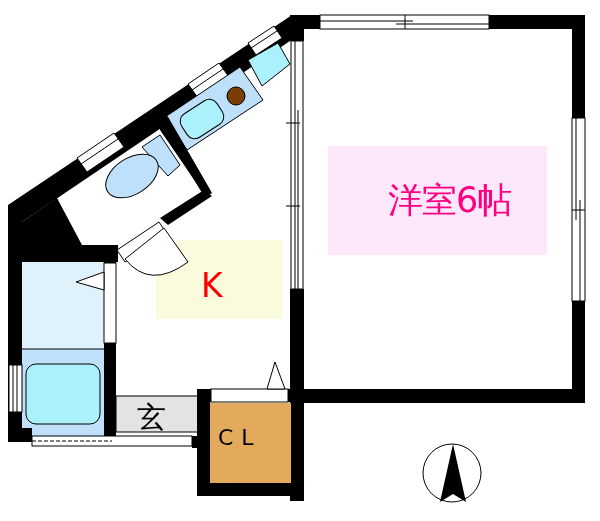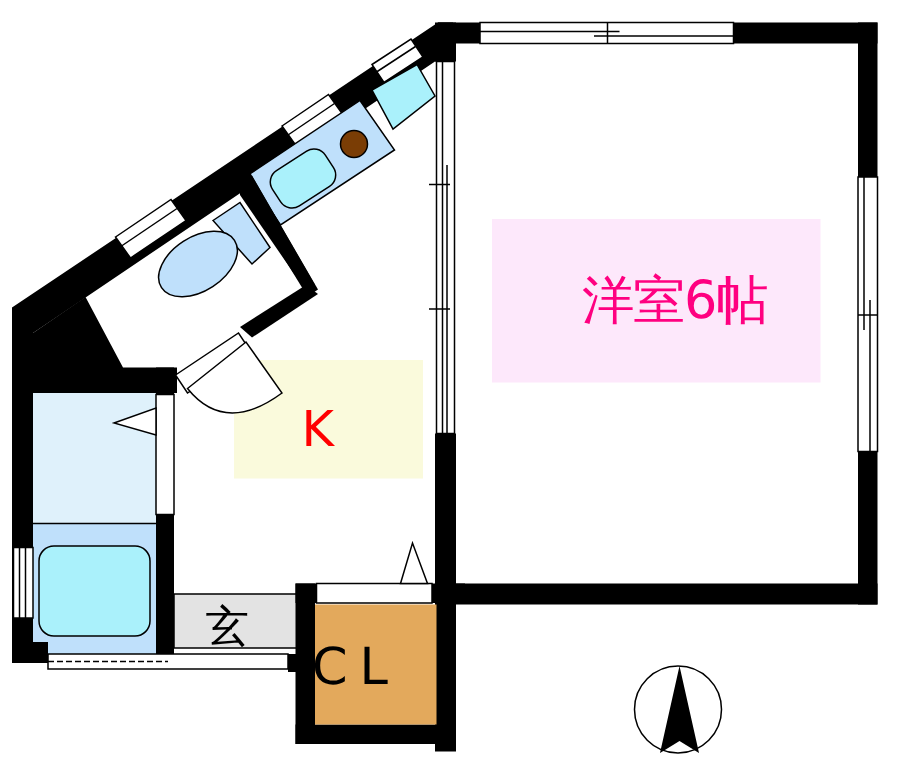--- a/index.html
+++ b/index.html
@@ -144,13 +144,13 @@
 
   <g>
     <circle cx="452" cy="473" r="29" fill="#fff" stroke="#000" stroke-width="1"></circle>
     <polygon points="453,444 440,502 453,494 466,502" fill="#000"></polygon>
   </g>
 </svg>
 
 <div class="lbl" style="left:368px; top:177px; font-size:35px; color:#ff0080; letter-spacing:-1px;margin-left:20px;">洋室6帖</div>
 <div class="lbl" style="left:201px; top:266px; font-size:33px; color:#ff0000;">K</div>
 <div class="lbl" style="left:137px; top:398px; font-size:29px; color:#000;">玄</div>
-<div class="lbl" style="left:208px; top:425px; font-size:34px; color:#000; letter-spacing:8px;">CL</div>
+<div class="lbl" style="left:218px; top:425px; font-size:22px; color:#000; letter-spacing:8px;">CL</div>
 
 </body></html>

